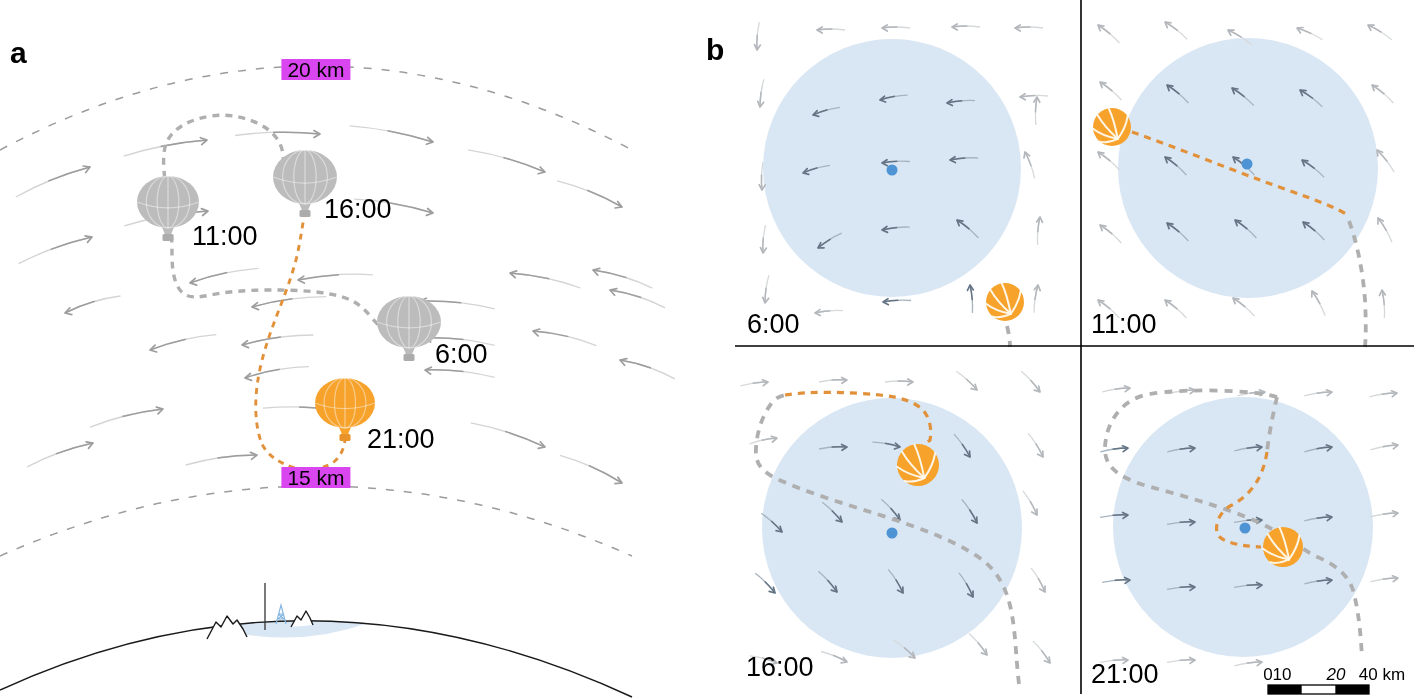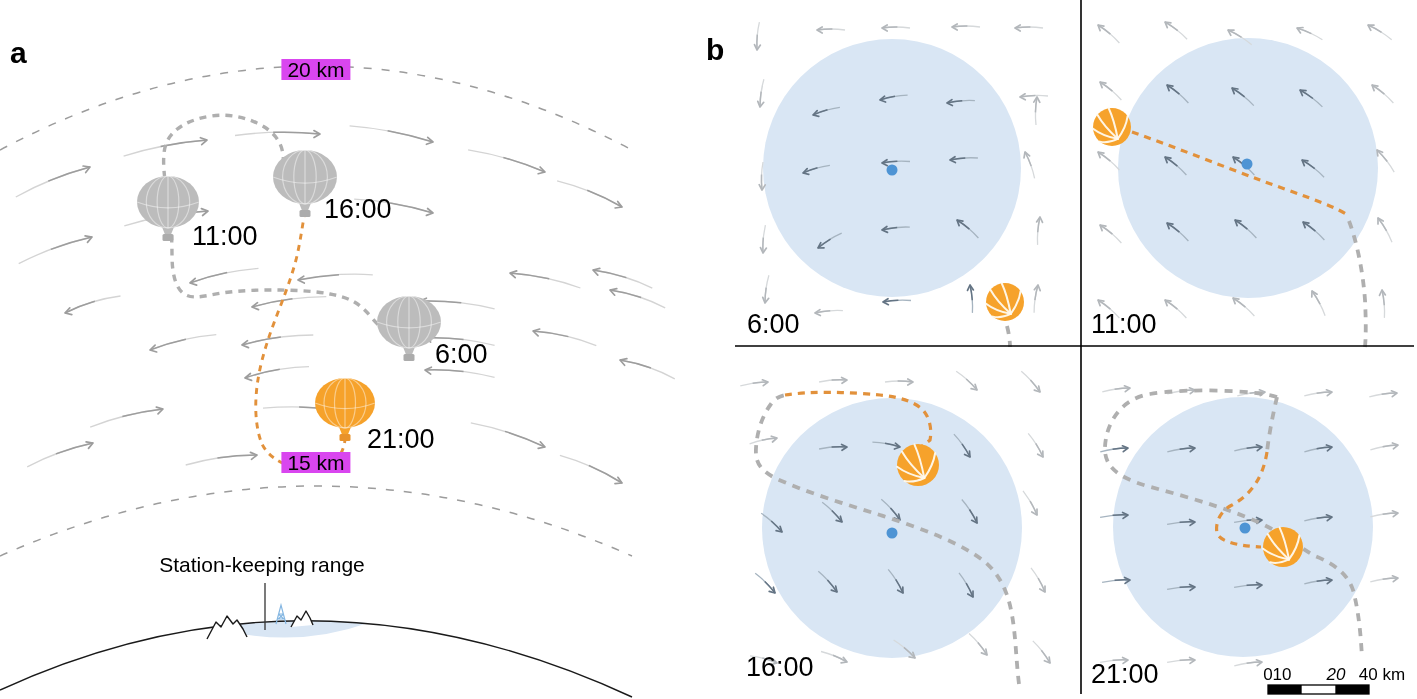--- a/index.html
+++ b/index.html
@@ -9,21 +9,21 @@
   .lbl{position:absolute;color:#000;line-height:1;white-space:nowrap;
        font-family:"Liberation Sans",sans-serif;}
   .panel-letter{font-weight:700;font-size:30px;}
   .time{font-size:27px;}
   .alt{font-size:21px;background:#d946ef;padding:0 6px;transform:translateX(-50%);}
   .skr{font-size:21px;transform:translateX(-50%);}
   .tick{font-size:17px;transform:translateX(-50%);}
   #la{left:10px;top:38px;}   #lb{left:706px;top:35px;}
   #t11{left:192px;top:223px;} #t16{left:324px;top:196px;}
   #t06{left:435px;top:341px;} #t21{left:367px;top:426px;}
-  #k20{left:316px;top:59px;}  #k15{left:316px;top:452px;}
+  #k20{left:316px;top:59px;}  #k15{left:316px;top:467px;}
   #skr{left:262px;top:554px;}
   #q6{left:747px;top:311px;}  #q11{left:1091px;top:311px;}
   #q16{left:746px;top:654px;} #q21{left:1091px;top:661px;}
   #s0{left:1268px;top:666px;} #s10{left:1282px;top:666px;}
   #s20{left:1336px;top:666px;font-style:italic;} #s30{left:1382px;top:666px;}
 </style>
 </head>
 <body>
 
 <div id="stage">
@@ -786,21 +786,20 @@
       </g>
     </svg>
 
   <div class="lbl panel-letter" id="la">a</div>
   <div class="lbl alt" id="k20">20 km</div>
   <div class="lbl alt" id="k15">15 km</div>
   <div class="lbl time" id="t11">11:00</div>
   <div class="lbl time" id="t16">16:00</div>
   <div class="lbl time" id="t06">6:00</div>
   <div class="lbl time" id="t21">21:00</div>
-  <div class="lbl skr" id="skr">Station-keeping range</div>
 
   <div class="lbl panel-letter" id="lb">b</div>
   <div class="lbl time" id="q6">6:00</div>
   <div class="lbl time" id="q11">11:00</div>
   <div class="lbl time" id="q16">16:00</div>
   <div class="lbl time" id="q21">21:00</div>
 
   <div class="lbl tick" id="s0">0</div>
   <div class="lbl tick" id="s10">10</div>
   <div class="lbl tick" id="s20">20</div>

